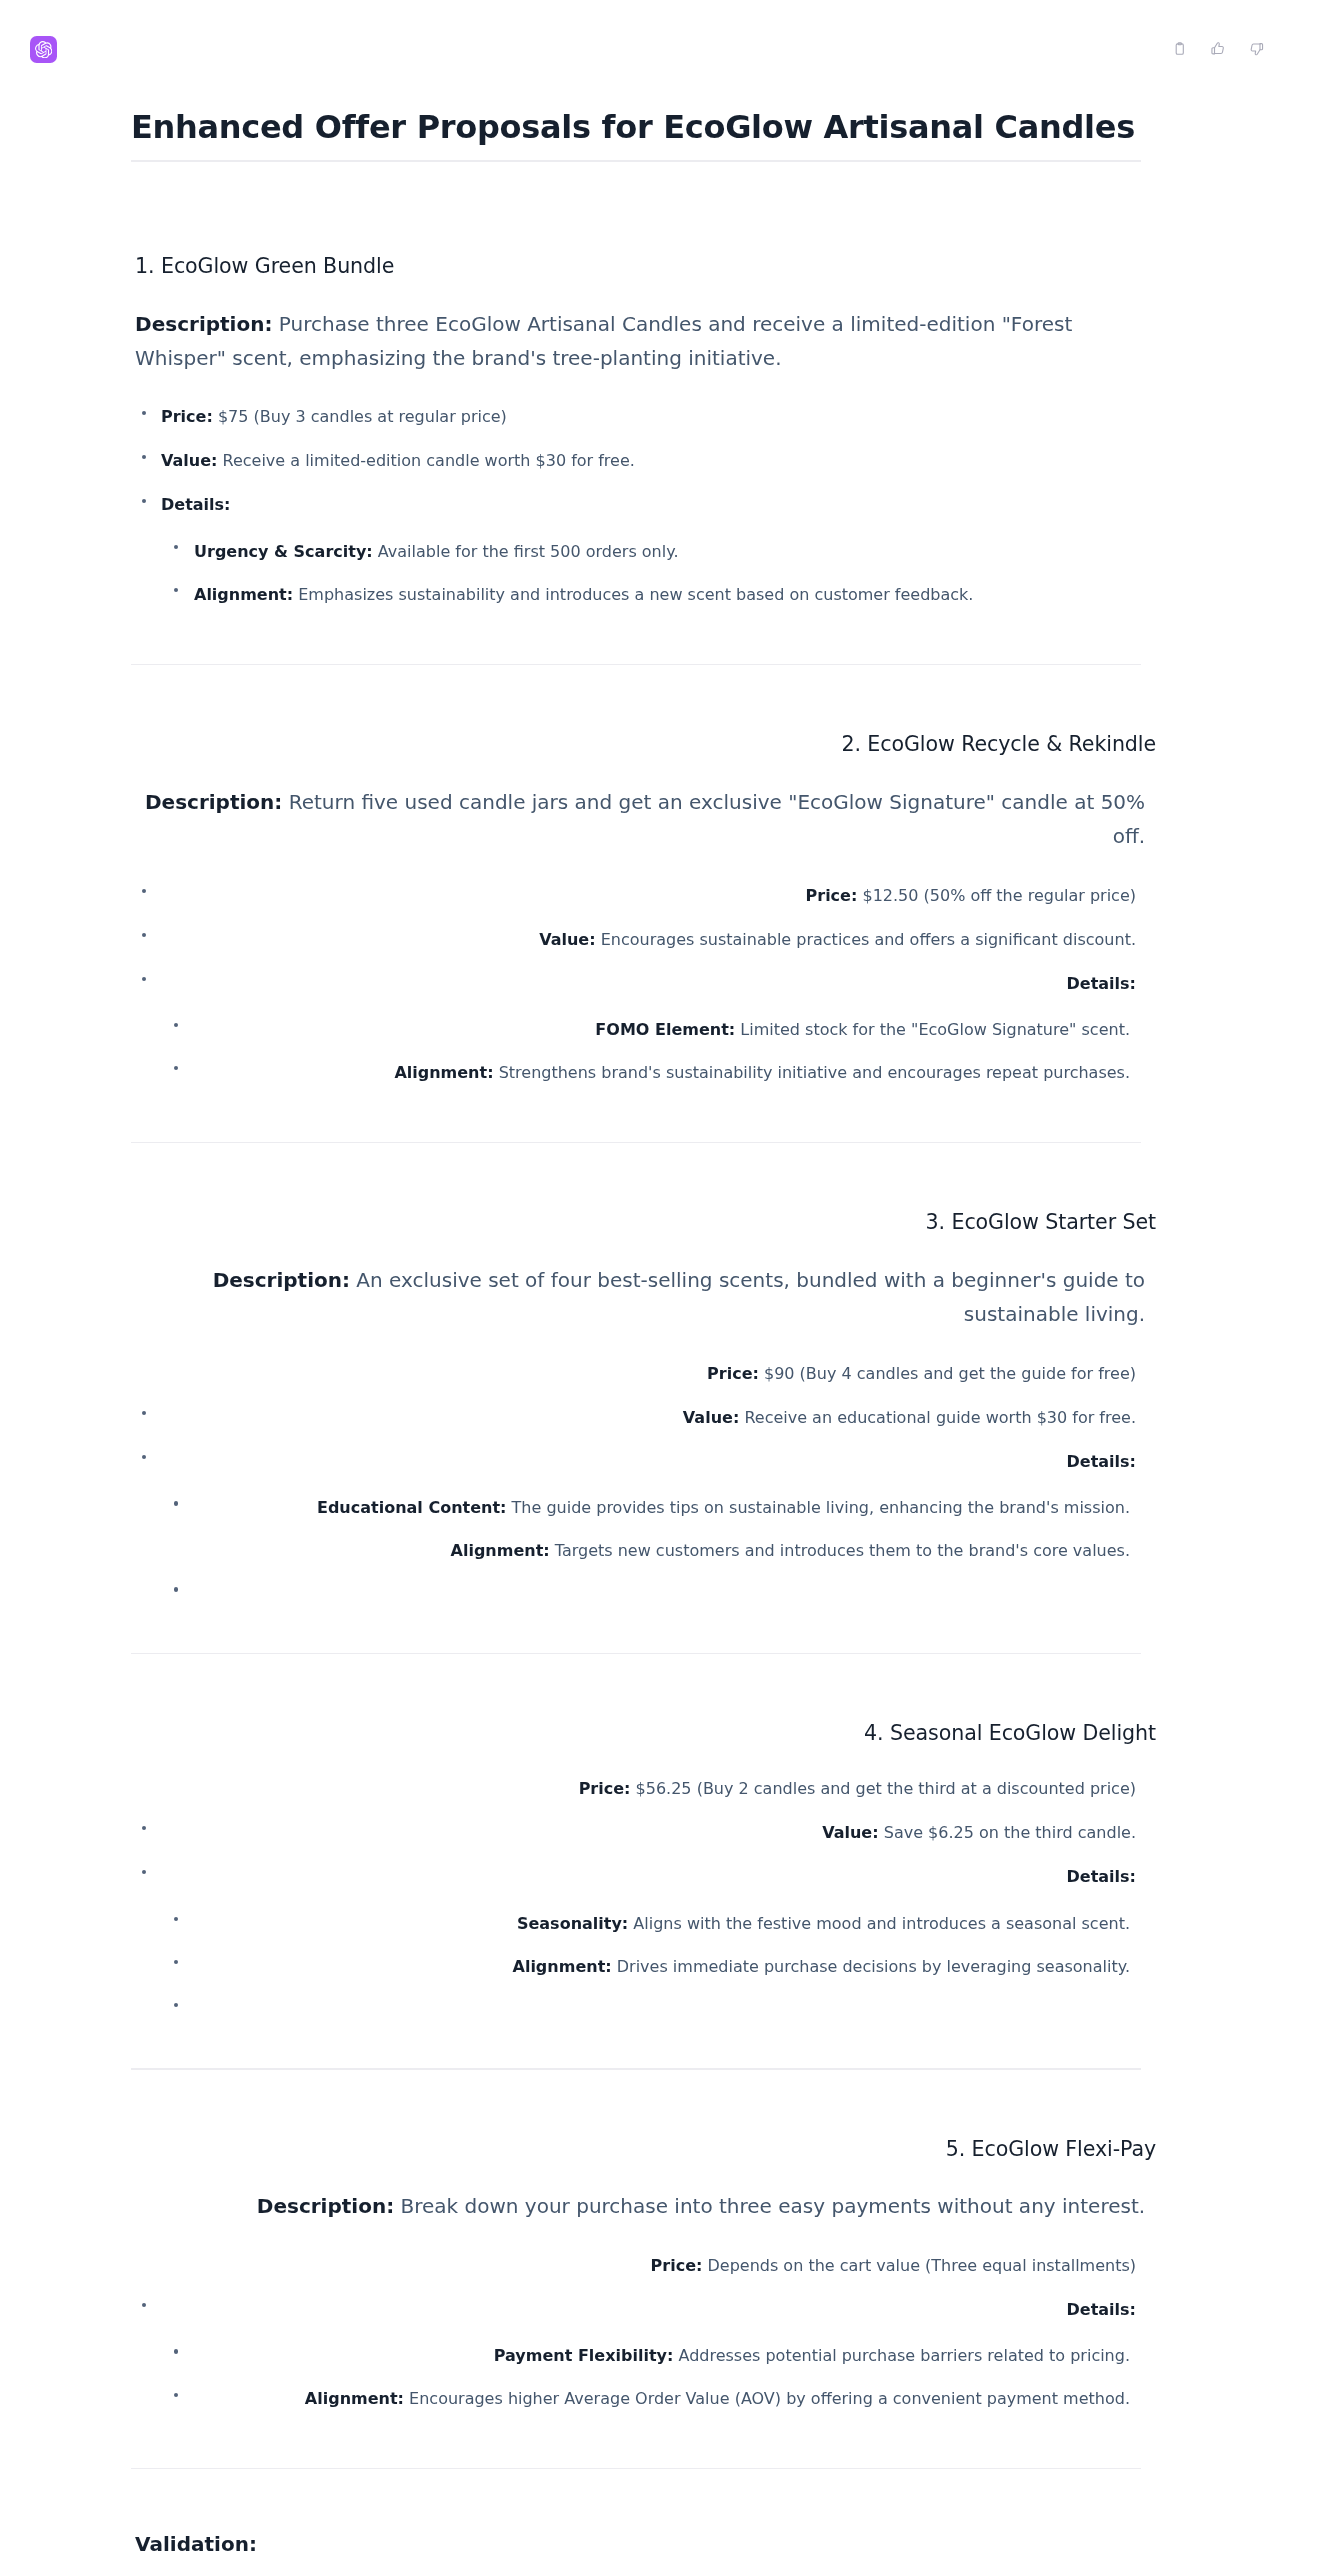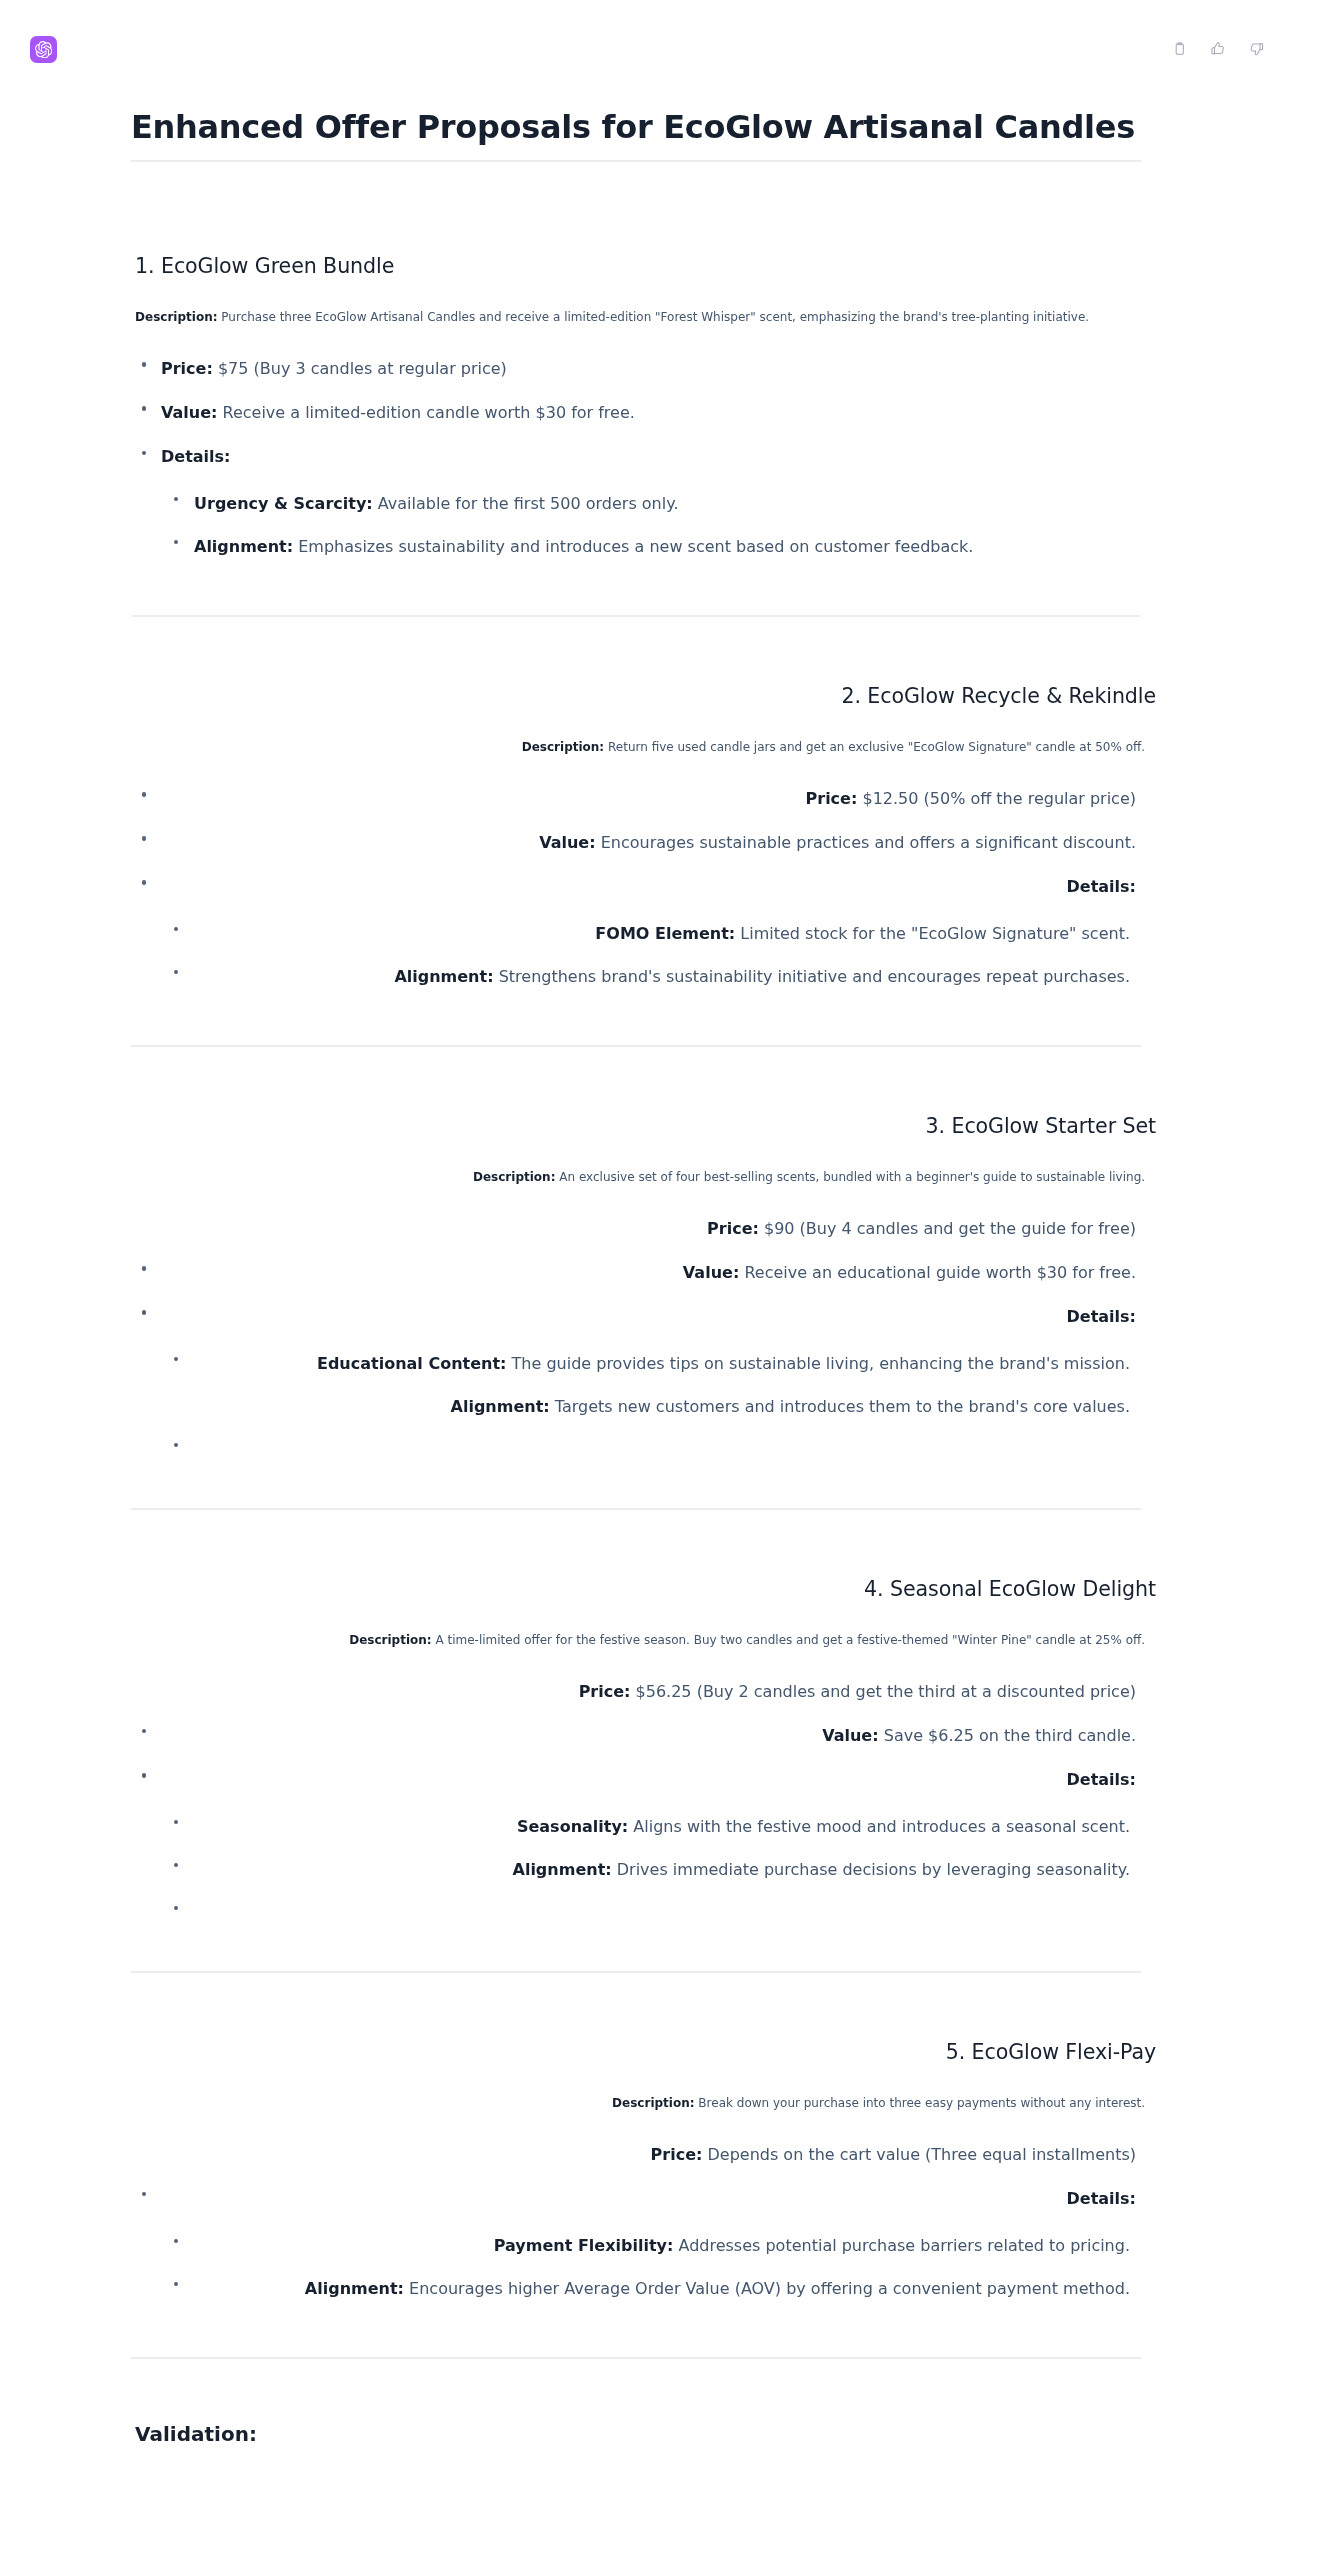--- a/index.html
+++ b/index.html
@@ -46,21 +46,21 @@
   .sec-n { padding-top:66px;text-align:right; }
 
   h2.sec-title {
     font-size:20.6px; line-height:1.3; font-weight:400;
     color:#16202e; letter-spacing:-0.1px;
     margin-left:4.1px;
   }
 
   p.desc {
     margin-top:27px; margin-left:4.1px;
-    font-size:12px; line-height:1.72;
+    font-size:20px; line-height:1.72;
     color:#44566c; max-width:1010px;
   }
   p.desc b, .lbl { color:#16202e; font-weight:700; }
 
   
   ul.lvl1 { list-style:none; margin-top:28px; }
   ul.lvl1 > li {
     position:relative;
     padding-left:30px;
     margin-left:0px;
@@ -238,24 +238,20 @@
                 <i class="bul"></i>
               </li>
           </ul>
         </li>
       </ul>
       <div class="divider"></div>
     </div>
 
     <div class="section sec-n">
       <h2 class="sec-title">4. Seasonal EcoGlow Delight</h2>
-      <p class="desc">
-        <b>Description:</b> 
-        <span>A time-limited offer for the festive season. Buy two candles and get a festive-themed "Winter Pine" candle at 25% off.</span>
-      </p>
       <ul class="lvl1">
         <li class="no-bullet">
           <span class="lbl">Price:</span> 
           <span>$56.25 (Buy 2 candles and get the third at a discounted price)</span>
         </li>
         <li><i class="bul"></i>
           <span class="lbl">Value:</span> 
           <span>Save $6.25 on the third candle.</span>
         </li>
         <li><i class="bul"></i>

